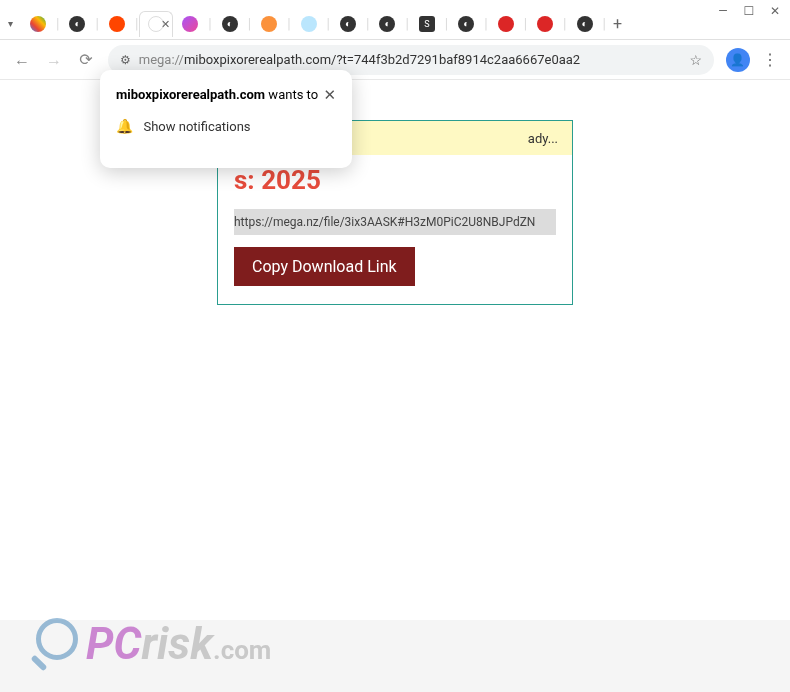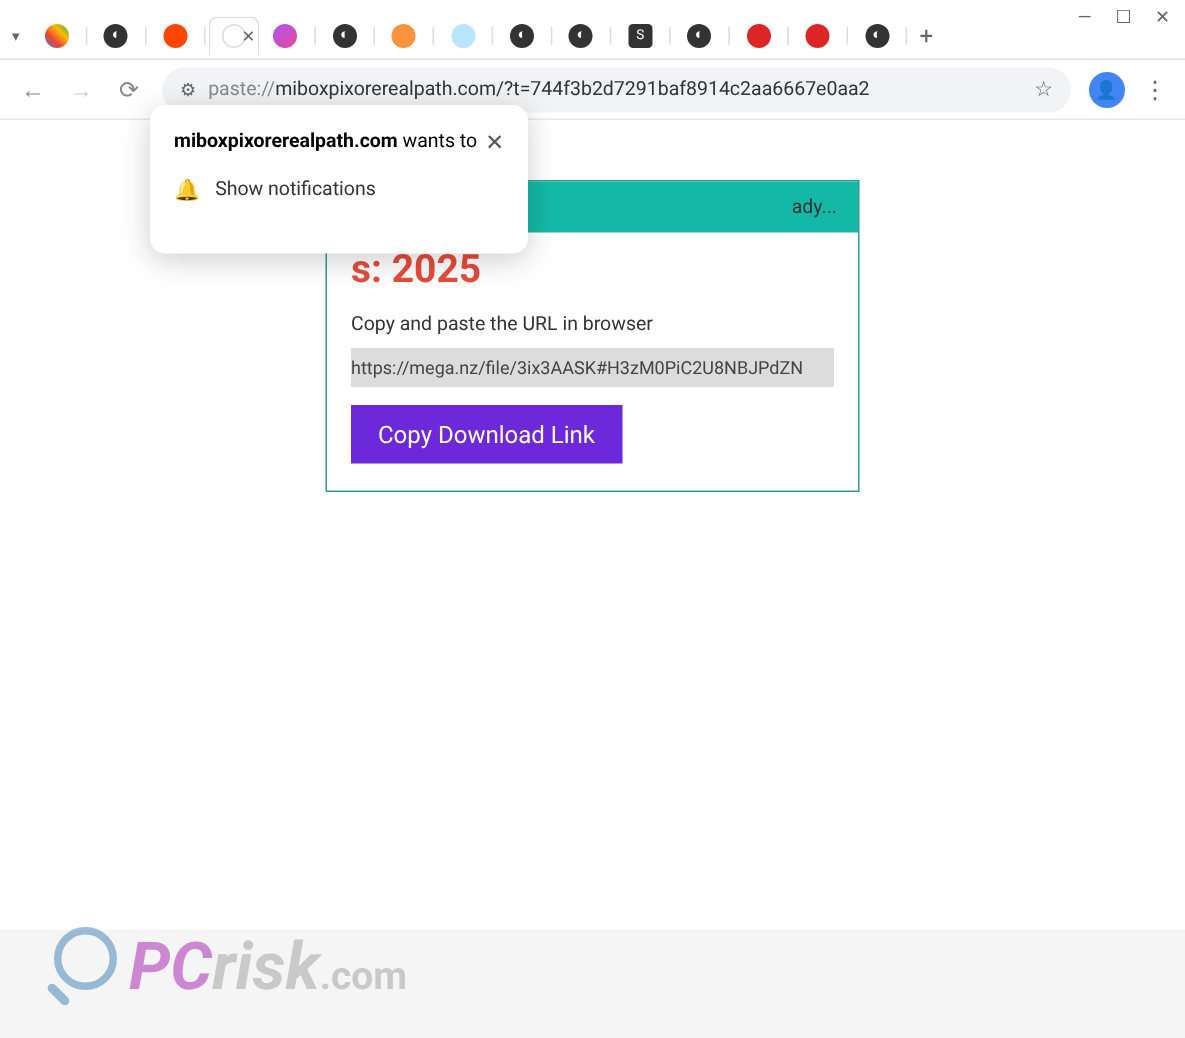--- a/index.html
+++ b/index.html
@@ -20,26 +20,26 @@
 .nav-btn.disabled{color:#ccc}
 .addr-bar{flex:1;height:30px;background:#f1f3f4;border-radius:15px;display:flex;align-items:center;padding:0 12px;gap:8px}
 .site-icon{color:#666;font-size:12px}
 .url{font-size:13px;color:#333;flex:1;white-space:nowrap;overflow:hidden}
 .url-prefix{color:#888}
 .star{color:#666;font-size:14px}
 .profile{width:24px;height:24px;border-radius:50%;background:#4285f4;display:flex;align-items:center;justify-content:center;color:#fff;font-size:12px}
 .menu-dots{color:#666;font-size:16px}
 .content{background:#fff;height:540px;position:relative;padding-top:40px}
 .card{width:356px;margin:0 auto;border:1px solid #2a9d8f;background:#fff}
-.card-head{height:34px;background:#14b8a6;display:flex;align-items:center;justify-content:flex-end;padding:0 14px;font-size:13px;color:#333}
+.card-head{height:34px;background:#fef9c3;display:flex;align-items:center;justify-content:flex-end;padding:0 14px;font-size:13px;color:#333}
 .card-body{padding:10px 16px 18px}
 .stat{color:#e74c3c;font-size:26px;font-weight:700;margin-bottom:14px}
 .hint{font-size:13px;color:#333;margin-bottom:8px}
 .link-box{background:#dcdcdc;padding:6px 0;font-size:12px;color:#444;margin-bottom:12px;white-space:nowrap;overflow:hidden}
-.copy-btn{background:#6d28d9;color:#fff;border:none;padding:10px 18px;font-size:16px;cursor:pointer}
+.copy-btn{background:#7f1d1d;color:#fff;border:none;padding:10px 18px;font-size:16px;cursor:pointer}
 .popup{position:absolute;top:70px;left:100px;width:252px;background:#fff;border-radius:10px;box-shadow:0 4px 20px rgba(0,0,0,0.2);padding:16px;z-index:10}
 .popup-head{display:flex;justify-content:space-between;align-items:flex-start;margin-bottom:14px}
 .popup-text{font-size:13px;line-height:1.4}
 .popup-text b{font-weight:700}
 .popup-close{color:#555;font-size:15px;cursor:pointer}
 .popup-row{display:flex;align-items:center;gap:10px;font-size:13px;color:#333;margin-bottom:18px}
 .bell{font-size:14px;color:#555}
 .popup-btns{display:flex;justify-content:flex-end;gap:10px}
 .pill{background:#d6e4f5;border:none;border-radius:16px;padding:7px 16px;font-size:13px;color:#1a1a1a;cursor:pointer}
 .watermark{position:absolute;bottom:20px;left:30px;display:flex;align-items:center}
@@ -125,33 +125,32 @@
     <span class="tab-sep">|</span>
   <span class="new-tab">+</span>
 </div>
 
 <div class="nav-bar">
   <span class="nav-btn">←</span>
   <span class="nav-btn disabled">→</span>
   <span class="nav-btn">⟳</span>
   <div class="addr-bar">
     <span class="site-icon">⚙</span>
-    <span class="url"><span class="url-prefix">paste://</span><span>miboxpixorerealpath.com/?t=744f3b2d7291baf8914c2aa6667e0aa2</span></span>
+    <span class="url"><span class="url-prefix">mega://</span><span>miboxpixorerealpath.com/?t=744f3b2d7291baf8914c2aa6667e0aa2</span></span>
     <span class="star">☆</span>
   </div>
   <span class="profile">👤</span>
   <span class="menu-dots">⋮</span>
 </div>
 
 <div class="content">
   <div class="card">
     <div class="card-head">ady...</div>
     <div class="card-body">
       <div class="stat">s: 2025</div>
-      <div class="hint">Copy and paste the URL in browser</div>
       <div class="link-box">https://mega.nz/file/3ix3AASK#H3zM0PiC2U8NBJPdZN</div>
       <button class="copy-btn">Copy Download Link</button>
     </div>
   </div>
 </div>
 
 <div class="popup">
   <div class="popup-head">
     <div class="popup-text"><b>miboxpixorerealpath.com</b><span> wants to</span></div>
     <span class="popup-close">✕</span>

